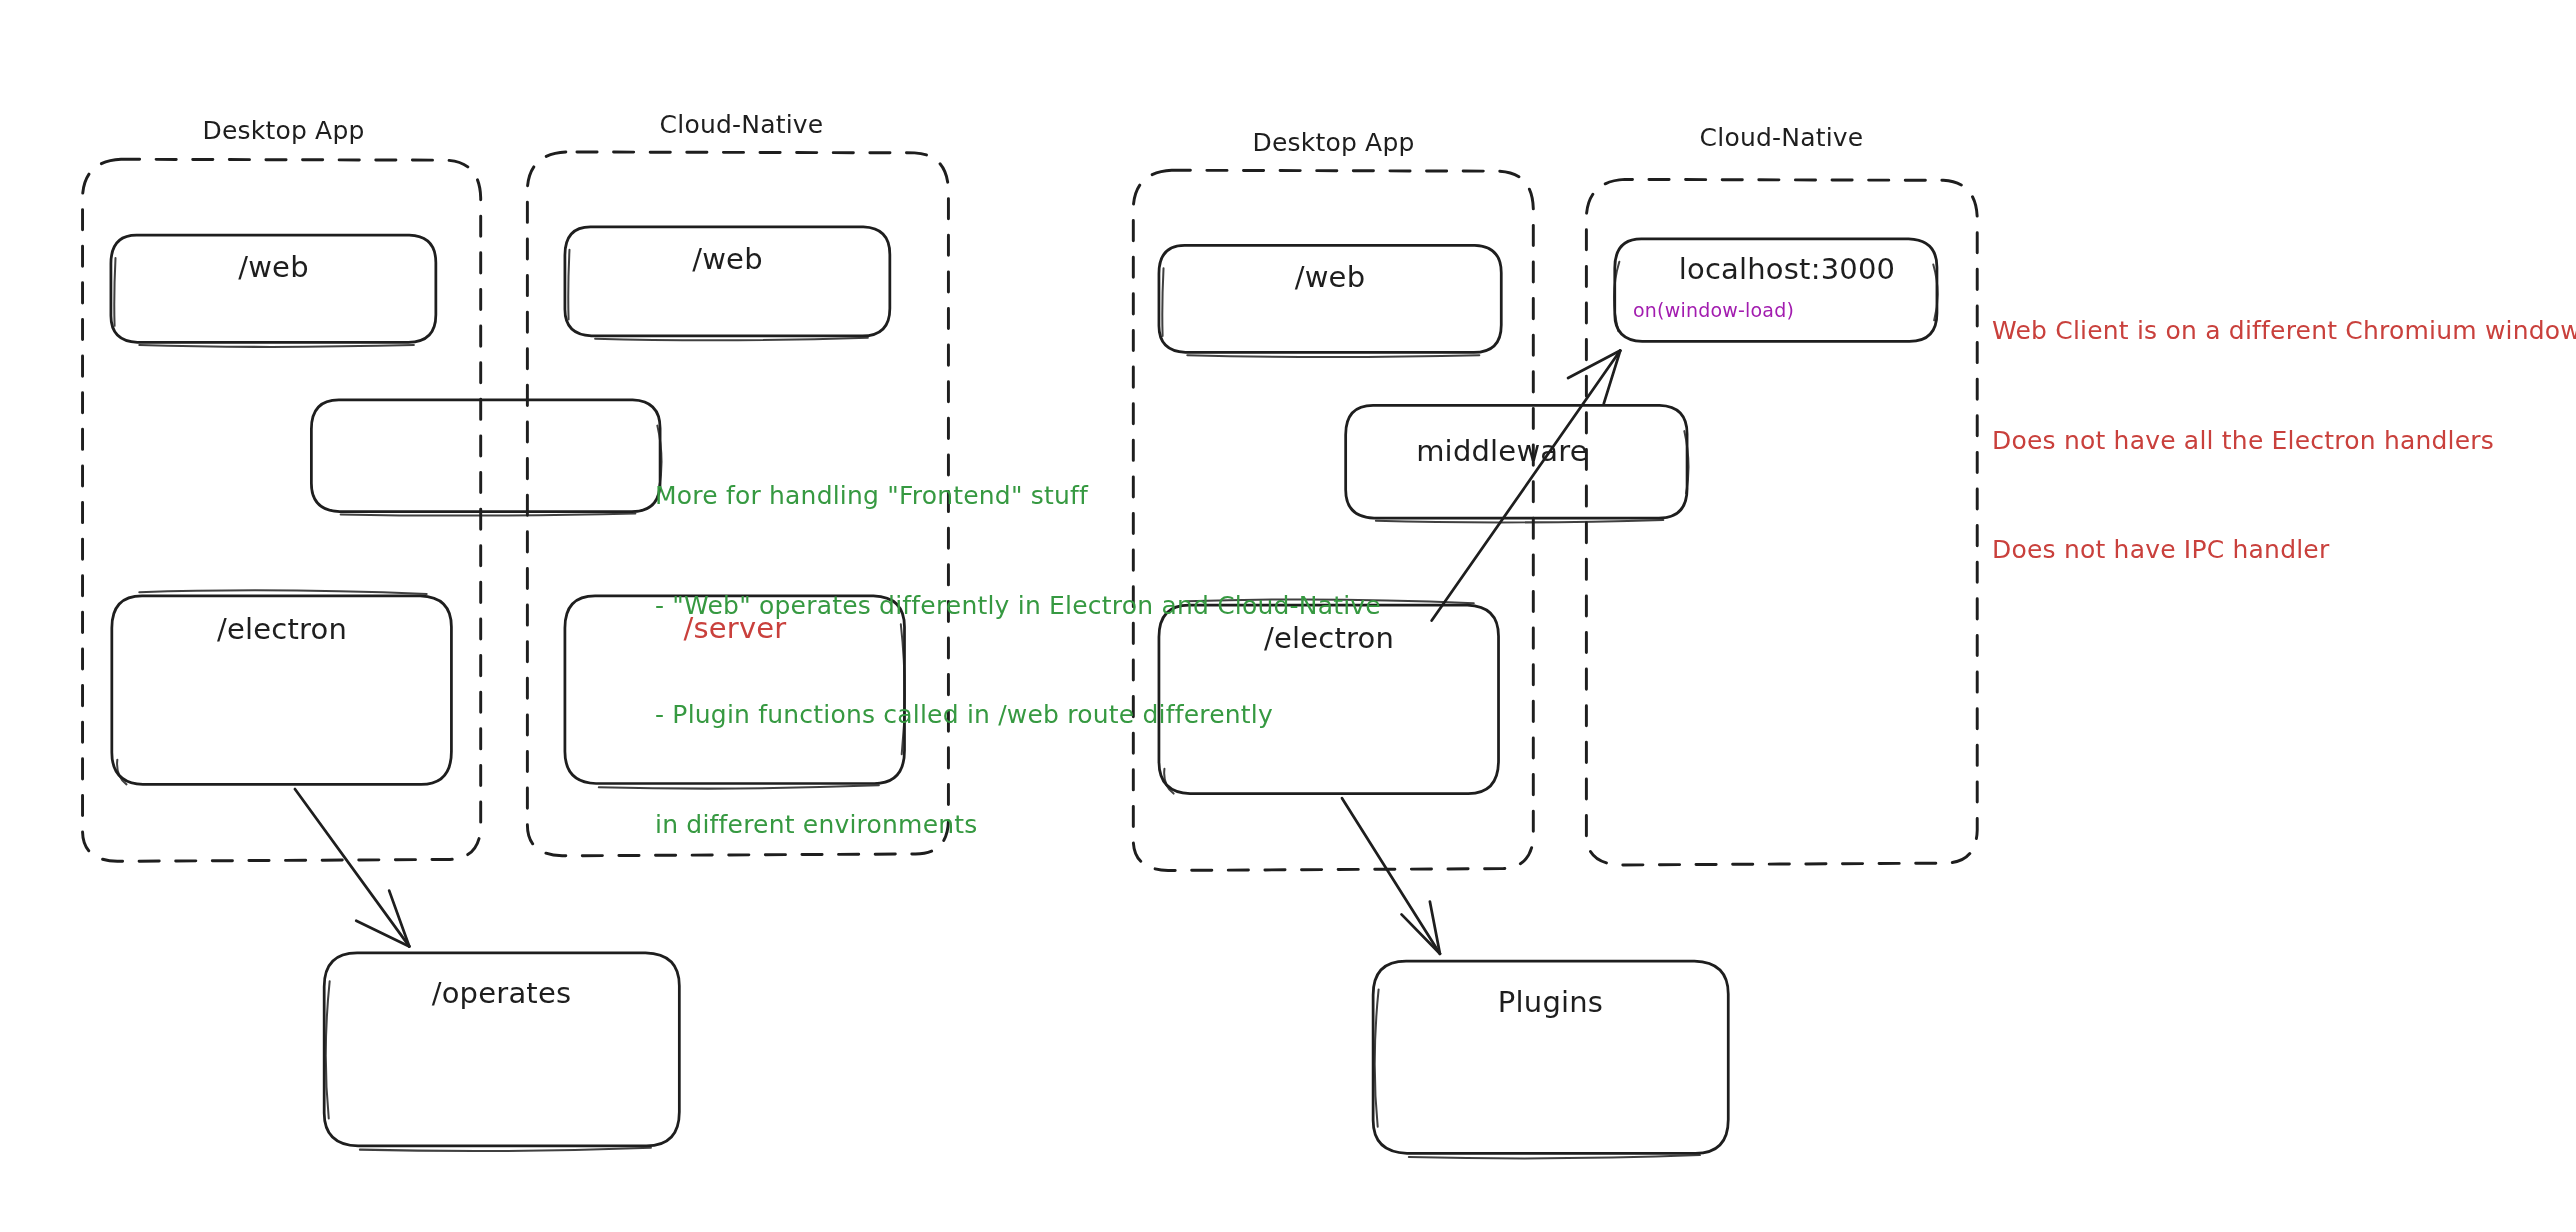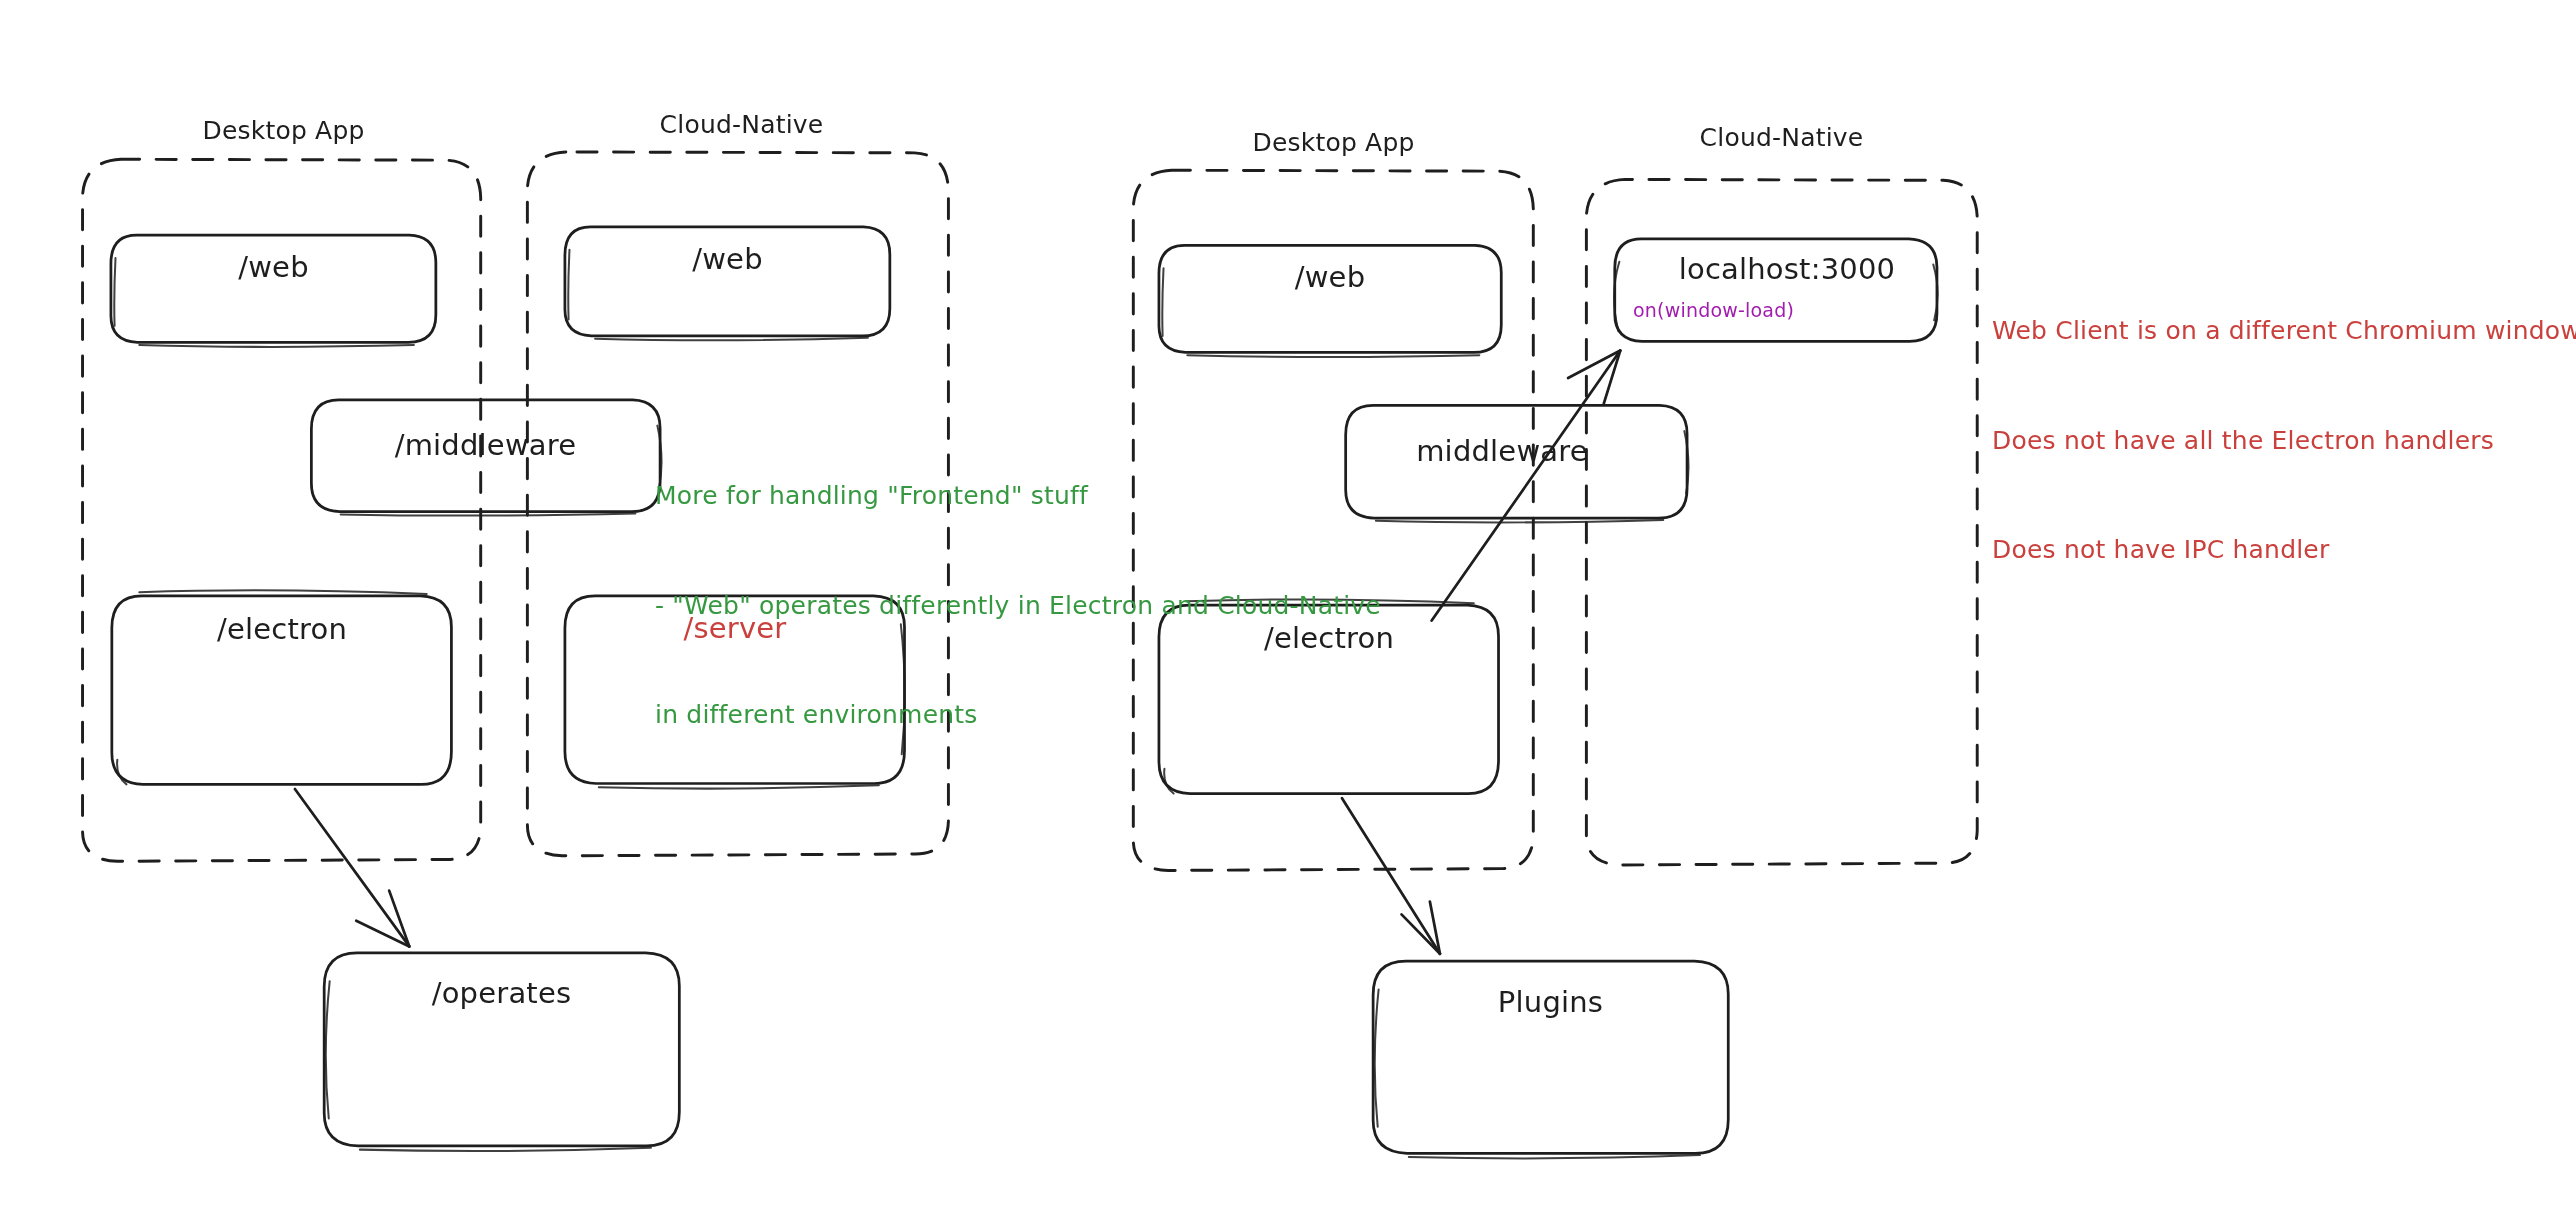--- a/index.html
+++ b/index.html
@@ -158,40 +158,40 @@
       <path class="arrowline" d="M 1573 1042 L 1562 985"></path>
     </g>
 
   </svg>
 
   <div class="lbl group-title" style="left:169px; top:114px; width:229px;">Desktop App</div>
   <div class="lbl group-title" style="left:604px; top:108px; width:275px;">Cloud-Native</div>
 
   <div class="lbl box-title" style="left:111px; top:247px; width:325px;">/web</div>
   <div class="lbl box-title" style="left:565px; top:239px; width:325px;">/web</div>
-  <div class="lbl box-title" style="left:311px; top:425px; width:349px;">/middleware</div>
   <div class="lbl box-title" style="left:112px; top:609px; width:340px;">/electron</div>
   <div class="lbl box-title red" style="left:565px; top:608px; width:340px;">/server</div>
   <div class="lbl box-title" style="left:324px; top:973px; width:355px;">/operates</div>
 
   <div class="lbl group-title" style="left:1219px; top:126px; width:229px;">Desktop App</div>
   <div class="lbl group-title" style="left:1644px; top:121px; width:275px;">Cloud-Native</div>
 
   <div class="lbl box-title" style="left:1159px; top:257px; width:342px;">/web</div>
 
   <div class="lbl box-title" style="left:1615px; top:249px; width:344px;">localhost:3000</div>
   <div class="lbl sub-red" style="left:1633px; top:297px; width:322px;">on(window-load)</div>
 
   <div class="lbl box-title" style="left:1346px; top:431px; width:312px;">middleware</div>
   <div class="lbl box-title" style="left:1159px; top:618px; width:340px;">/electron</div>
   <div class="lbl box-title" style="left:1373px; top:982px; width:355px;">Plugins</div>
 
   <div class="lbl note green" style="left:655px; top:405px; width:732px;">
     <div>More for handling "Frontend" stuff</div>
     <div>- "Web" operates differently in Electron and Cloud-Native</div>
+    <div>- Plugin functions called in /web route differently</div>
     <div>in different environments</div>
   </div>
 
   <div class="lbl note red" style="left:1992px; top:240px; width:586px;">
     <div>Web Client is on a different Chromium window</div>
     <div>Does not have all the Electron handlers</div>
     <div>Does not have IPC handler</div>
   </div>
 
 </div>

